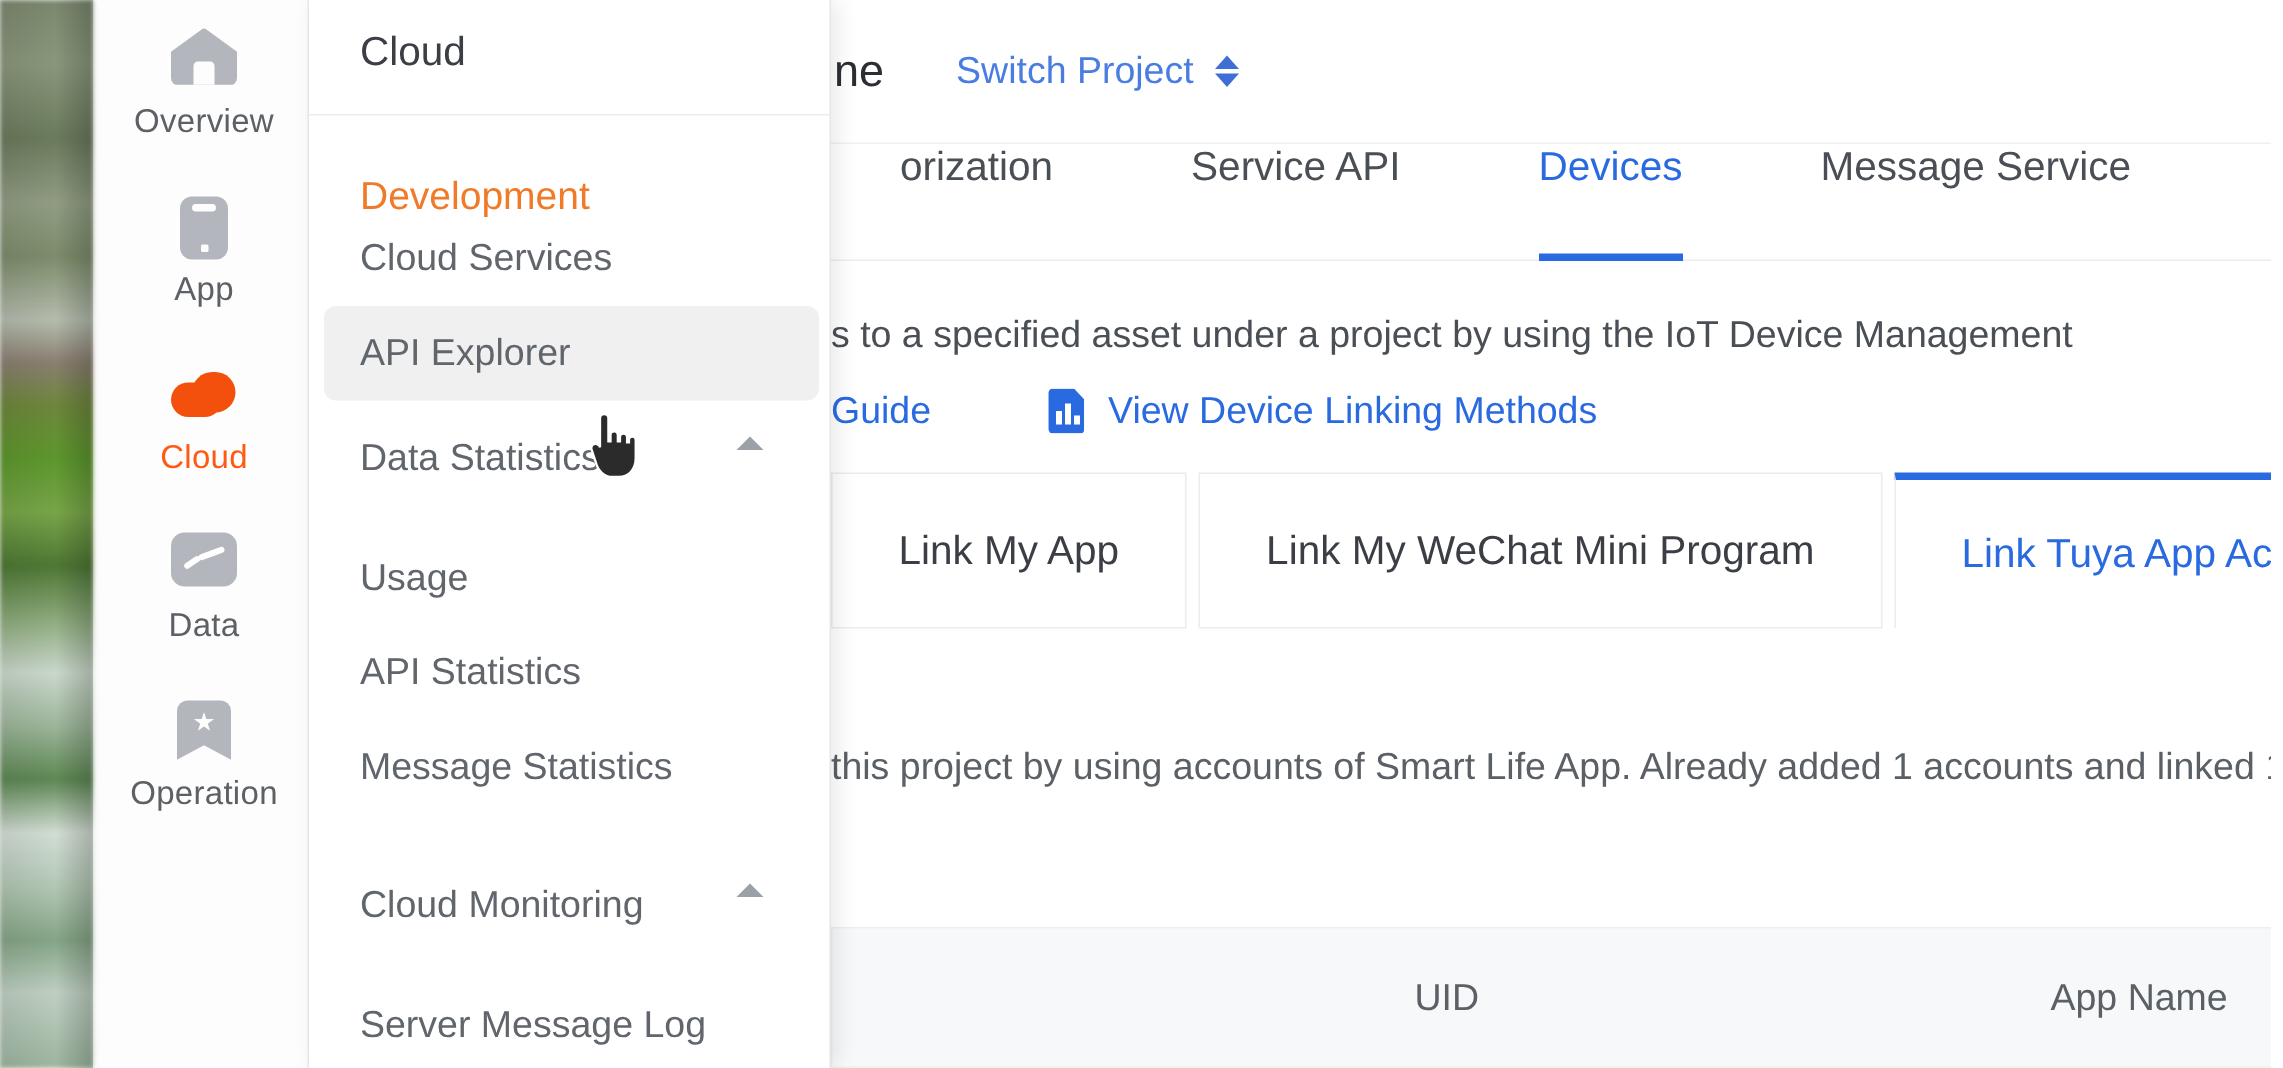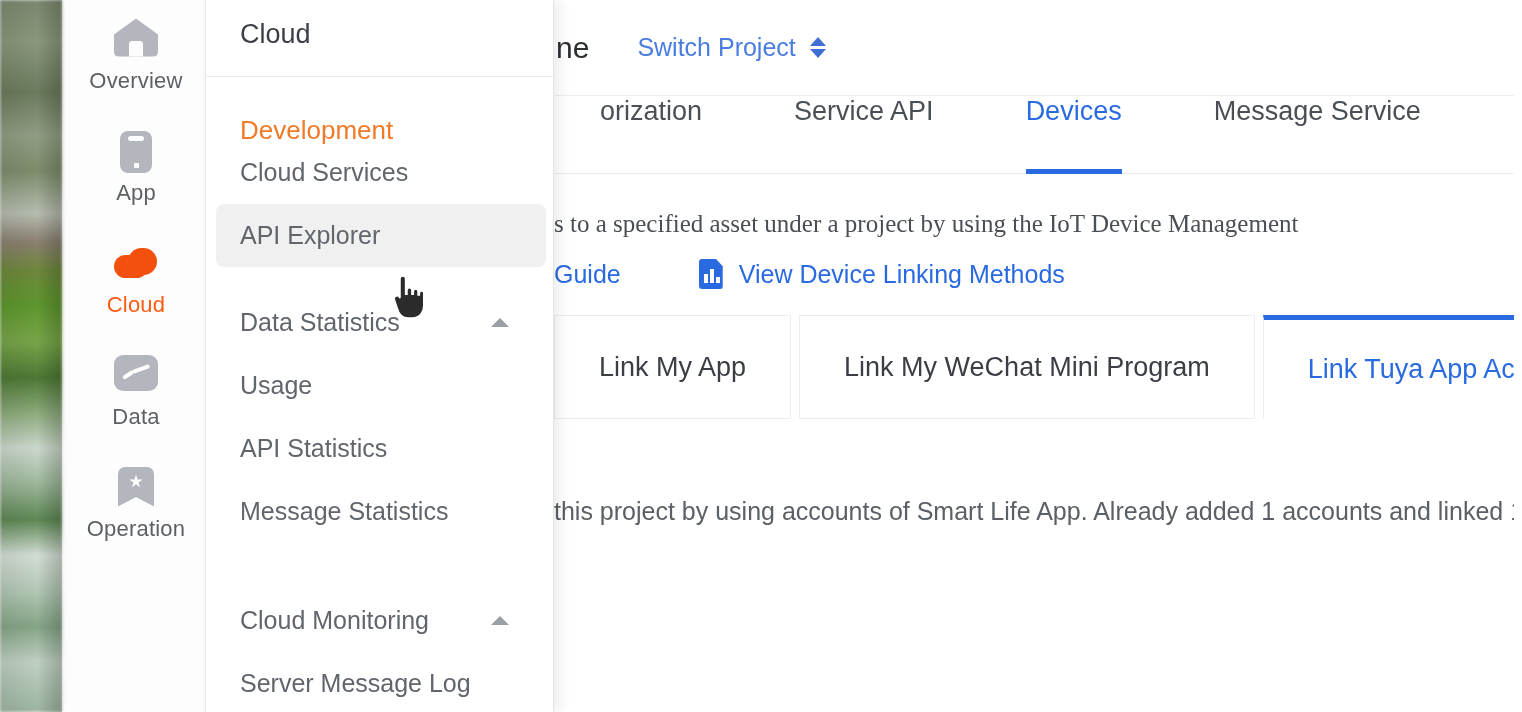--- a/index.html
+++ b/index.html
@@ -111,21 +111,21 @@
   }
   .nav-link {
     height: 63px; display:flex; align-items:center; padding-left: 34px;
     font-size: 25px; color: #61666d; cursor: pointer;
   }
   .nav-link.hovered {
     background: #f0f0f0; border-radius: 8px;
     margin: 0 8px 0 10px; padding-left: 24px; width: 330px;
   }
   .nav-group {
-    height: 63px; display:flex; align-items:center; justify-content: space-between;
+    height: 63px; display:flex; align-items:flex-start; justify-content: space-between;
     padding: 0 44px 0 34px; font-size: 25px; color: #61666d; cursor: pointer;
   }
   .caret-up {
     width: 0; height: 0;
     border-left: 9px solid transparent; border-right: 9px solid transparent;
     border-bottom: 9px solid #9aa0a6;
   }
   .nav-spacer-sm { height: 24px; }
   .nav-spacer-lg { height: 46px; }
 
@@ -159,21 +159,21 @@
   .tab {
     font-size: 27px; color: #4a4f55; padding: 0 46px 16px 46px; position: relative; cursor: pointer;
     white-space: nowrap;
   }
   .tab.active { color: #2a6ae0; }
   .tab.active::after {
     content:""; position:absolute; left: 46px; right: 46px; bottom: -1px; height: 5px; background:#2a6ae0;
   }
 
   .desc {
-    padding: 32px 0 0 0; font-size: 25px; color: #4a4f55; line-height: 1.4; white-space: nowrap; font-family: Liberation Serif, serif;
+    padding: 32px 0 0 0; font-size: 25px; color: #4a4f55; line-height: 1.4; white-space: nowrap;
   }
   .linkrow { display:flex; align-items:center; padding-top: 18px; font-size: 25px; white-space: nowrap; }
   .link { color: #2a6ae0; cursor: pointer; }
   .doc-icon {
     width: 24px; height: 30px; margin: 0 16px 0 78px; position: relative; flex: none;
   }
   .doc-icon .body {
     position:absolute; inset:0; background:#2a6ae0; border-radius:3px;
     clip-path: polygon(0 0, 72% 0, 100% 24%, 100% 100%, 0 100%);
   }
@@ -291,20 +291,24 @@
     </div>
 
     <div class="cardtabs">
       <div class="cardtab">Link My App</div>
       <div class="cardtab">Link My WeChat Mini Program</div>
       <div class="cardtab active">Link Tuya App Accou</div>
     </div>
 
     <div class="body-text">this project by using accounts of Smart Life App. Already added 1 accounts and linked 1</div>
 
+    <div class="table-head">
+      <div class="th" style="left:388px;">UID</div>
+      <div class="th" style="left:812px;">App Name</div>
+    </div>
   </div>
 
   <div class="navpanel">
     <div class="nav-title">Cloud</div>
     <div class="nav-divider"></div>
 
     <div class="nav-section-title">Development</div>
 
     <div class="nav-link">Cloud Services</div>
     <div class="nav-link hovered">API Explorer</div>

